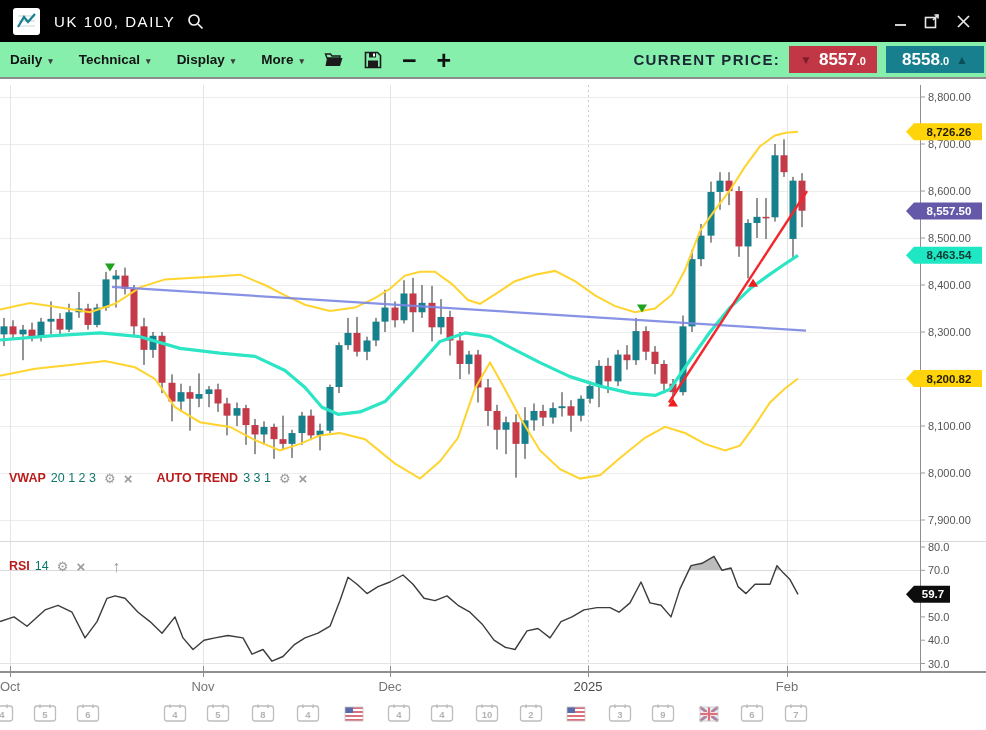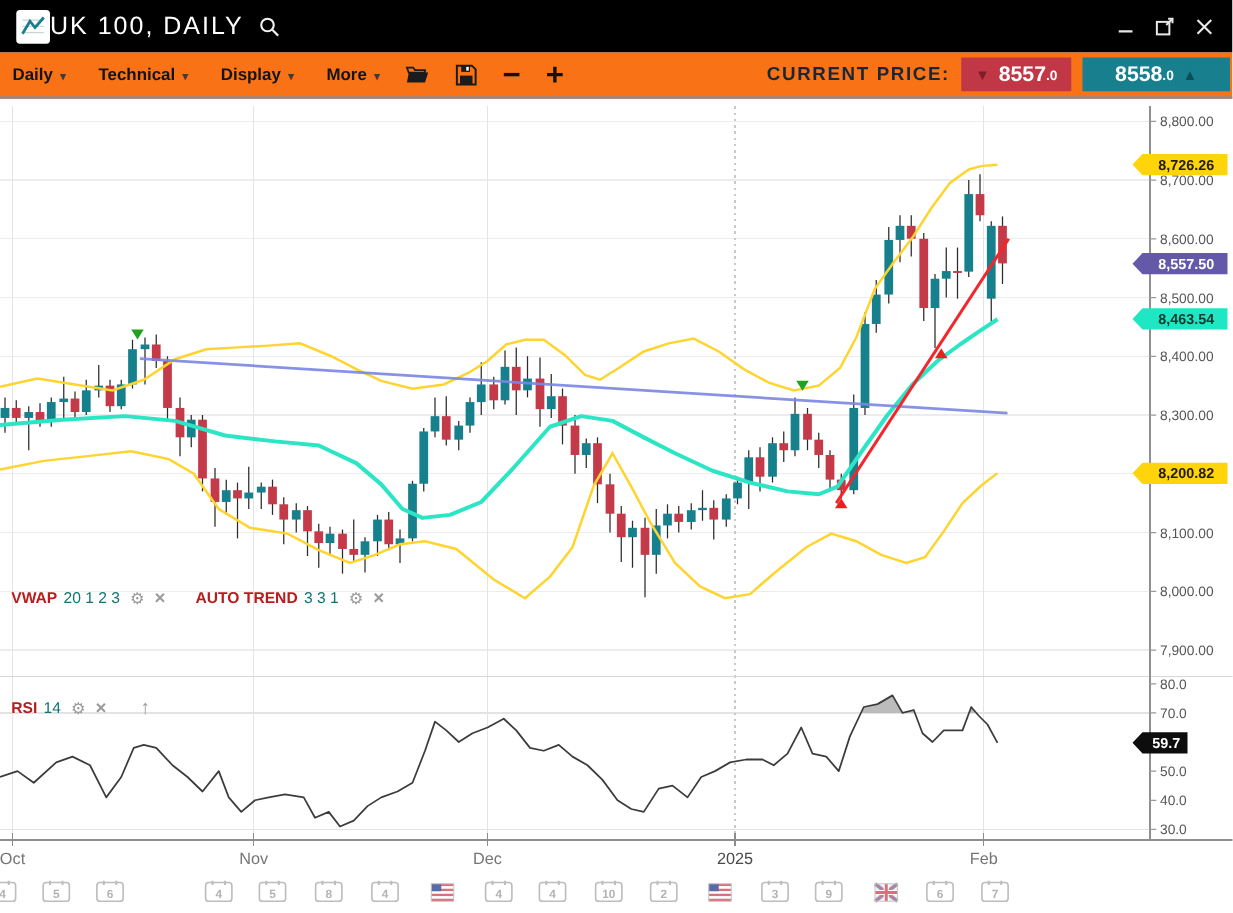--- a/index.html
+++ b/index.html
@@ -6,44 +6,44 @@
   body{width:986px;height:730px;position:relative;overflow:hidden;
        font-family:"Liberation Sans",sans-serif;-webkit-font-smoothing:antialiased;}
   #chart{position:absolute;left:0;top:0;z-index:1;}
   svg text{font-family:"Liberation Sans",sans-serif;}
 
   
   .titlebar{position:absolute;left:0;top:0;width:100%;height:42px;background:#000;
             display:flex;align-items:center;z-index:6;}
   .logo{width:27px;height:27px;margin-left:13px;background:#fff;border-radius:3px;
         display:flex;align-items:center;justify-content:center;}
-  .app-title{color:#fff;font-size:20px;letter-spacing:1.6px;white-space:nowrap;}
+  .app-title{color:#fff;font-size:15px;letter-spacing:1.6px;margin-left:14px;white-space:nowrap;}
   .search-btn{margin-left:12px;background:none;border:none;padding:0;cursor:pointer;display:flex;}
   .win-controls{margin-left:auto;margin-right:12px;display:flex;gap:9px;}
   .win-btn{width:22px;height:22px;background:none;border:none;padding:0;cursor:pointer;
            display:flex;align-items:center;justify-content:center;}
 
   
-  .toolbar{position:absolute;left:0;top:42px;width:100%;height:37px;background:#f97316;
+  .toolbar{position:absolute;left:0;top:42px;width:100%;height:37px;background:#86efac;
            border-bottom:2px solid #8d8d8d;display:flex;align-items:center;z-index:6;box-sizing:border-box;}
   .menu-btn{background:none;border:none;padding:0;margin-left:26px;cursor:pointer;
             font-family:"Liberation Sans",sans-serif;font-size:13.5px;font-weight:700;color:#141414;
             display:flex;align-items:center;gap:6px;}
   .menu-btn:first-child{margin-left:10px;}
   .caret{font-size:9px;color:#3c3c3c;transform:translateY(1px);}
   .tool-icon-btn{background:none;border:none;padding:0;margin-left:20px;cursor:pointer;display:flex;
                  align-items:center;color:#1b1b1b;}
   .zoom-txt{font-size:25px;font-weight:700;color:#111;line-height:20px;}
   .cp-label{margin-left:auto;font-size:15px;font-weight:700;letter-spacing:1.3px;color:#1b2735;}
   .badge{height:27px;display:flex;align-items:center;justify-content:center;margin-left:9px;
          color:#fff;font-weight:700;font-size:17px;cursor:pointer;border:none;position:relative;
          font-family:"Liberation Sans",sans-serif;}
   .badge .dec{font-size:11px;font-weight:700;margin-top:3px;}
   .badge.sell{width:88px;background:#c13745;}
-  .badge.buy{width:118px;background:#177f8e;margin-right:2px;}
+  .badge.buy{width:98px;background:#177f8e;margin-right:2px;}
   .arr-down{color:#7e1e2c;font-size:12px;margin-right:7px;}
   .arr-up{color:#0b4d58;font-size:12px;margin-left:7px;}
 
   
   .ind-row{position:absolute;z-index:4;display:flex;align-items:center;gap:5px;
            font-size:12.5px;color:#4a4a4a;white-space:nowrap;}
   .ind-name{font-weight:700;color:#b91c1c;}
   .ind-params{color:#0f766e;}
   .ind-btn{background:none;border:none;padding:0;margin-left:3px;cursor:pointer;
            color:#9b9b9b;font-size:13px;line-height:13px;}

